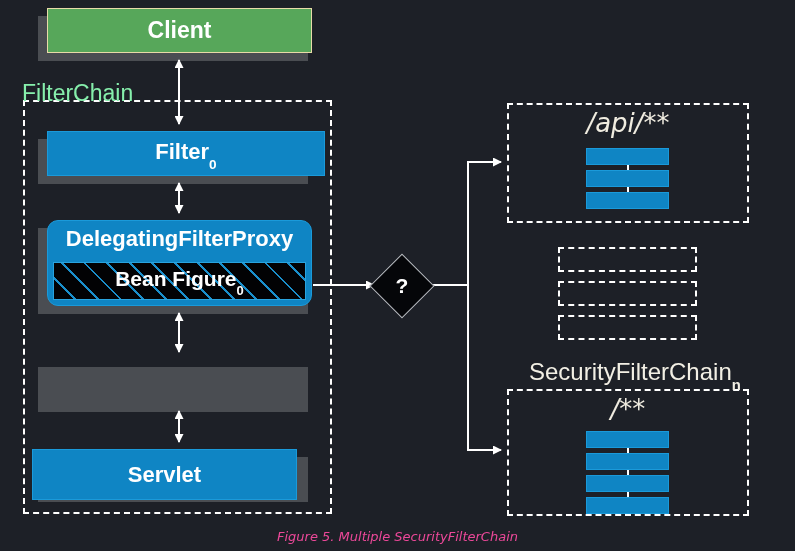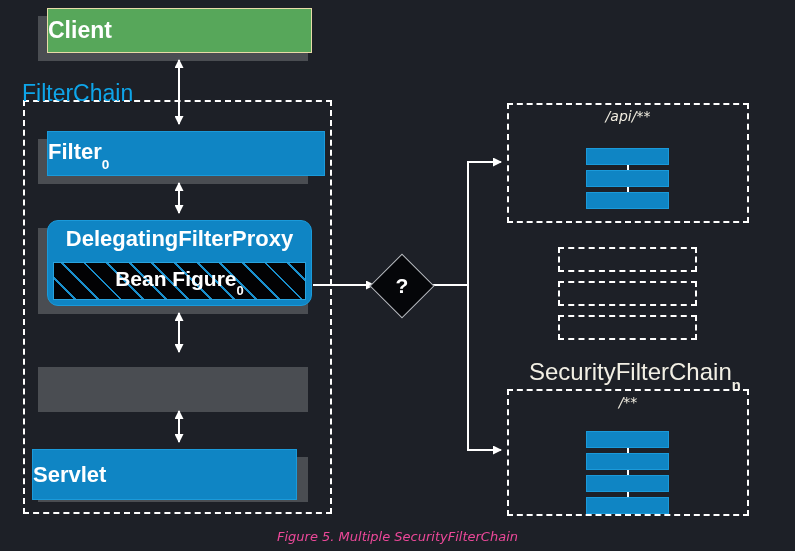--- a/index.html
+++ b/index.html
@@ -21,20 +21,21 @@
     width: 795px;
     height: 551px;
   }
 
   
   .node {
     position: absolute;
     box-sizing: border-box;
     display: flex;
     align-items: center;
+    justify-content: center;
     font-weight: bold;
     color: #ffffff;
     z-index: 5;
   }
   .node-shadow {
     position: absolute;
     background: #4a4d52;
     z-index: 1;
   }
   .client-box {
@@ -101,35 +102,35 @@
   }
   .dashed-empty {
     position: absolute;
     box-sizing: border-box;
     border: 2px dashed #ffffff;
     z-index: 3;
   }
   .group-label {
     position: absolute;
     font-size: 23px;
-    color: #0ea5e9;
+    color: #86efac;
     white-space: nowrap;
     z-index: 6;
     font-weight: normal;
   }
   .chain-label {
     position: absolute;
     font-size: 24px;
     color: #f2efe4;
     white-space: nowrap;
     z-index: 6;
   }
   .pattern-label {
     position: absolute;
-    font-size: 14px;
+    font-size: 26px;
     font-style: italic;
     color: #f0ece0;
     font-family: "DejaVu Sans", sans-serif;
     white-space: nowrap;
     z-index: 6;
   }
   .bar {
     position: absolute;
     background: #0f85c4;
     border: 1px solid #1a9ada;

